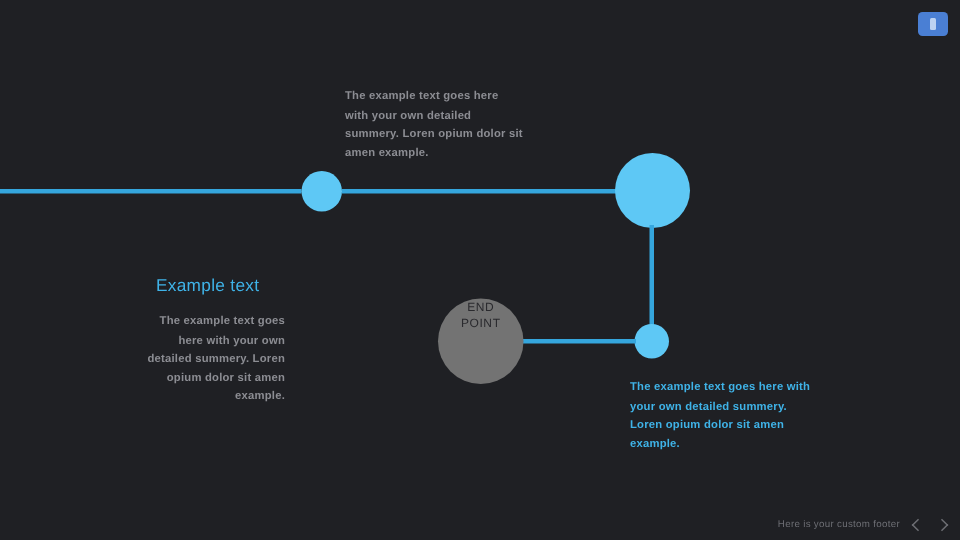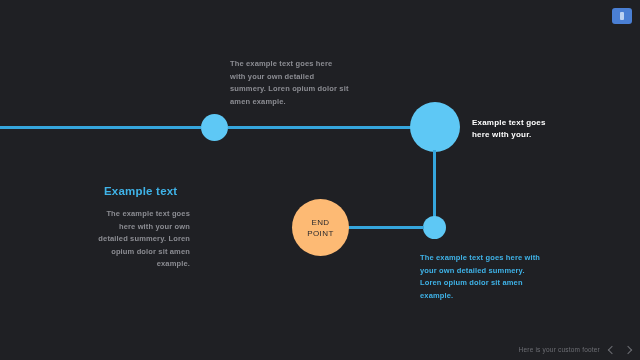--- a/index.html
+++ b/index.html
@@ -40,25 +40,24 @@
   }
   .node-lg { width: 50px; height: 50px; }
   .node-md { width: 27px; height: 27px; }
   .node-sm { width: 23px; height: 23px; }
 
   .node-end {
     position: absolute;
     width: 57px;
     height: 57px;
     border-radius: 50%;
-    background: #fdba74;
+    background: #737373;
     display: flex;
     flex-direction: column;
     align-items: center;
-    justify-content: center;
     color: #2a2a2e;
     font-size: 8px;
     line-height: 11px;
     letter-spacing: 0.4px;
     text-align: center;
   }
   .node-end span { display: block; }
 
   
   .para {
@@ -99,21 +98,21 @@
     font-weight: bold;
     color: #ffffff;
     letter-spacing: 0.2px;
   }
 
   .heading-blue {
     position: absolute;
     left: 104px;
     top: 185px;
     font-size: 11.5px;
-    font-weight: bold;
+    font-weight: normal;
     color: #3fb3e8;
     letter-spacing: 0.2px;
   }
 
   
   .badge {
     position: absolute;
     right: 8px;
     top: 8px;
     width: 20px;
@@ -185,21 +184,20 @@
 
   <div class="line-h" style="left:348px; top:226px; width:76px;"></div>
 
   <div class="node-end" style="left:292px; top:199px;">
     <span>END</span>
     <span>POINT</span>
   </div>
 
   <div class="para para-top">The example text goes here with your own detailed summery. Loren opium dolor sit amen example.</div>
 
-  <div class="label-white">Example text goes here with your.</div>
 
   <div class="heading-blue">Example text</div>
 
   <div class="para para-left">The example text goes here with your own detailed summery. Loren opium dolor sit amen example.</div>
 
   <div class="para para-blue">The example text goes here with your own detailed summery. Loren opium dolor sit amen example.</div>
 
   <div class="footer">
     <span class="footer-text">Here is your custom footer</span>
     <span class="chev chev-prev"></span>

